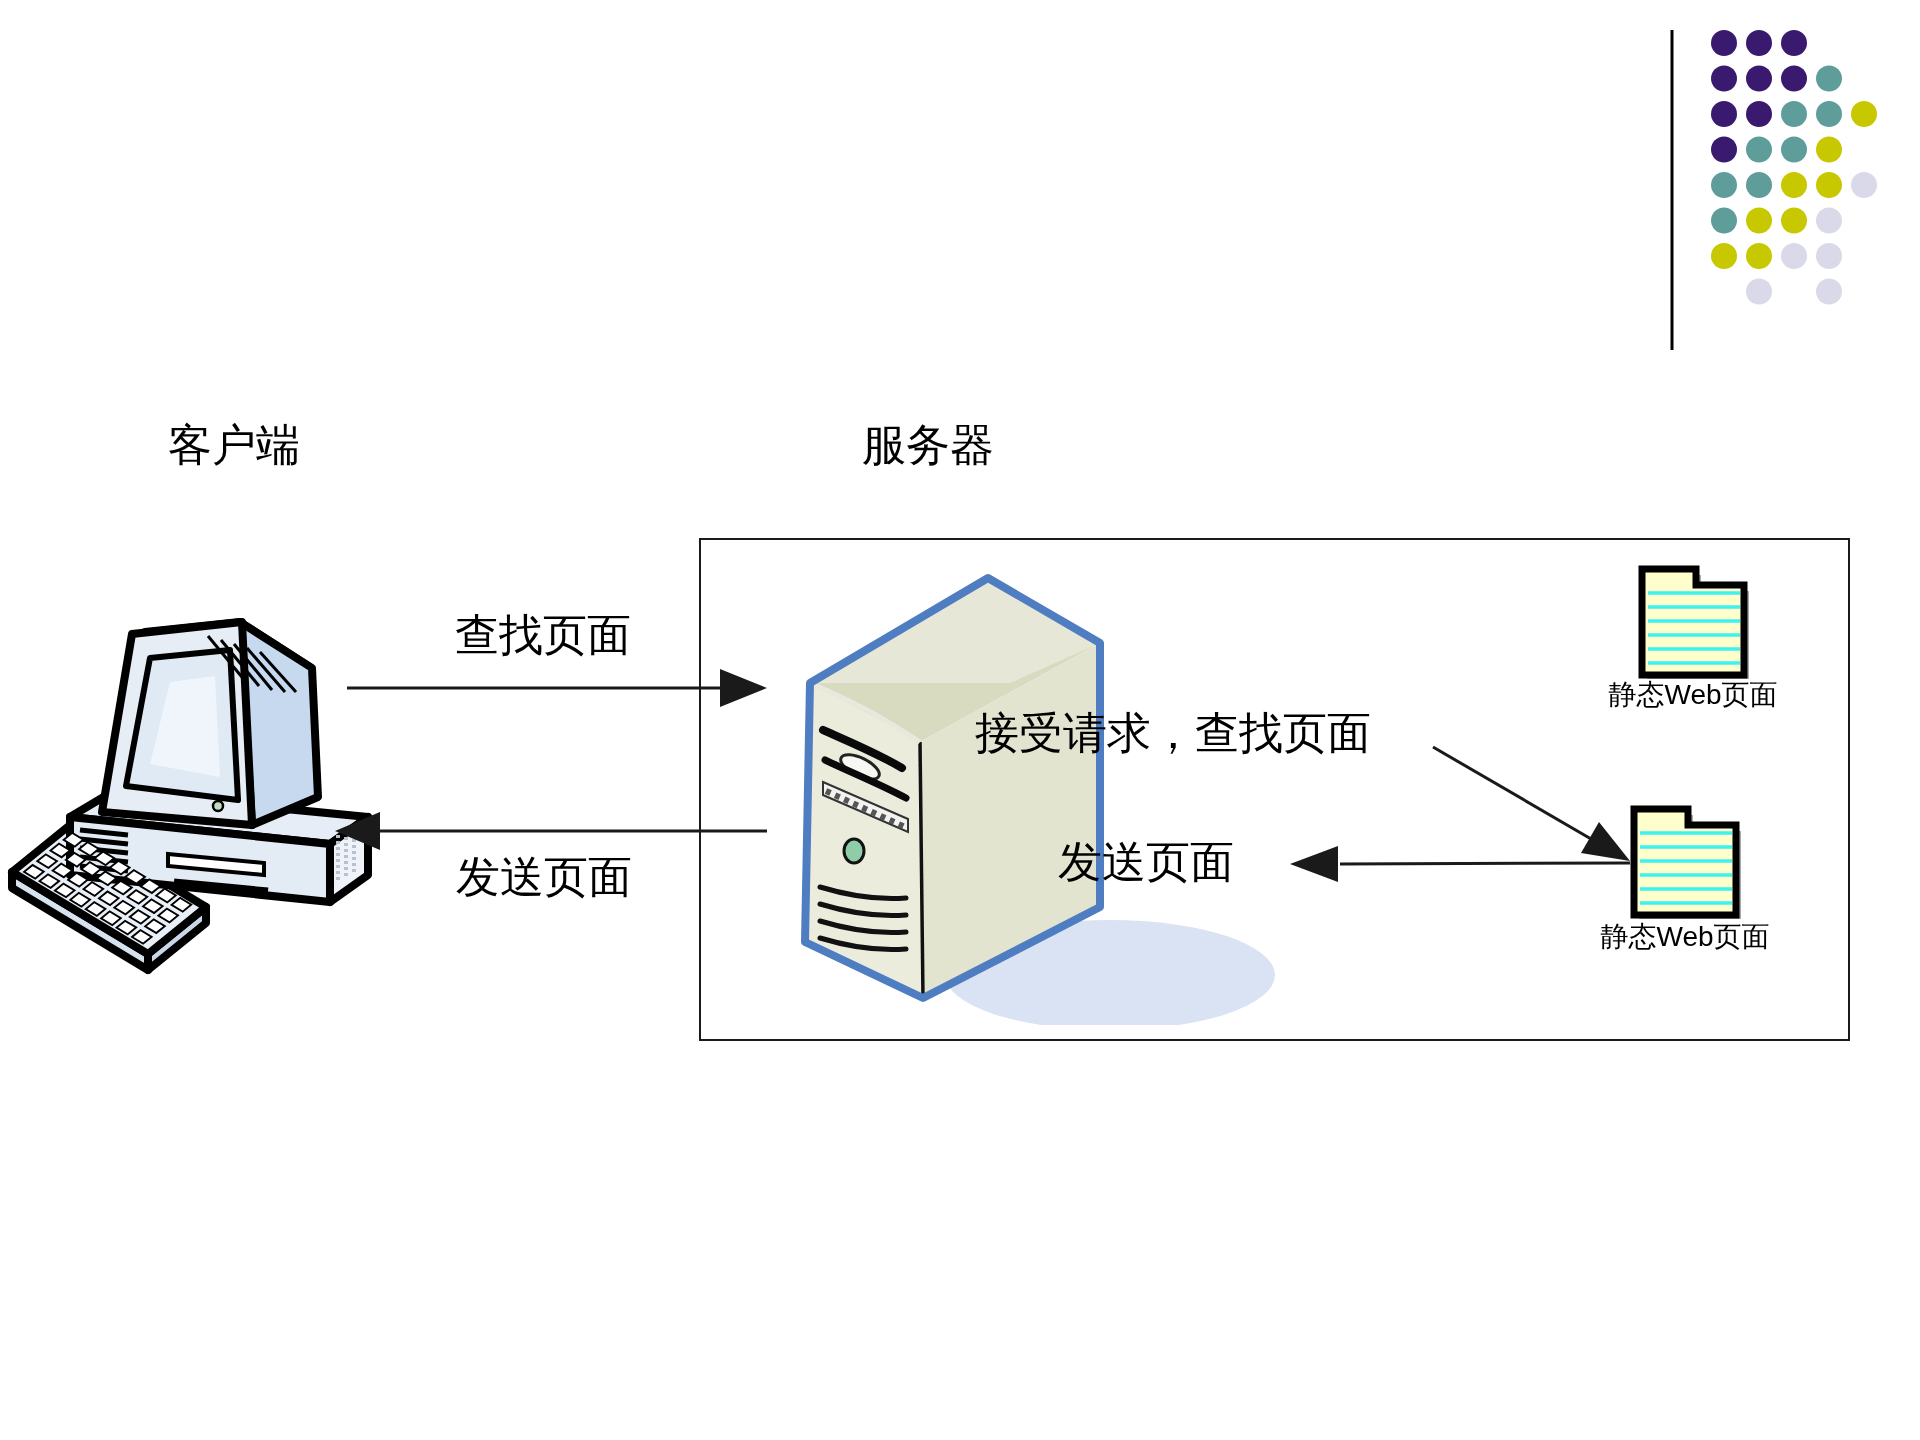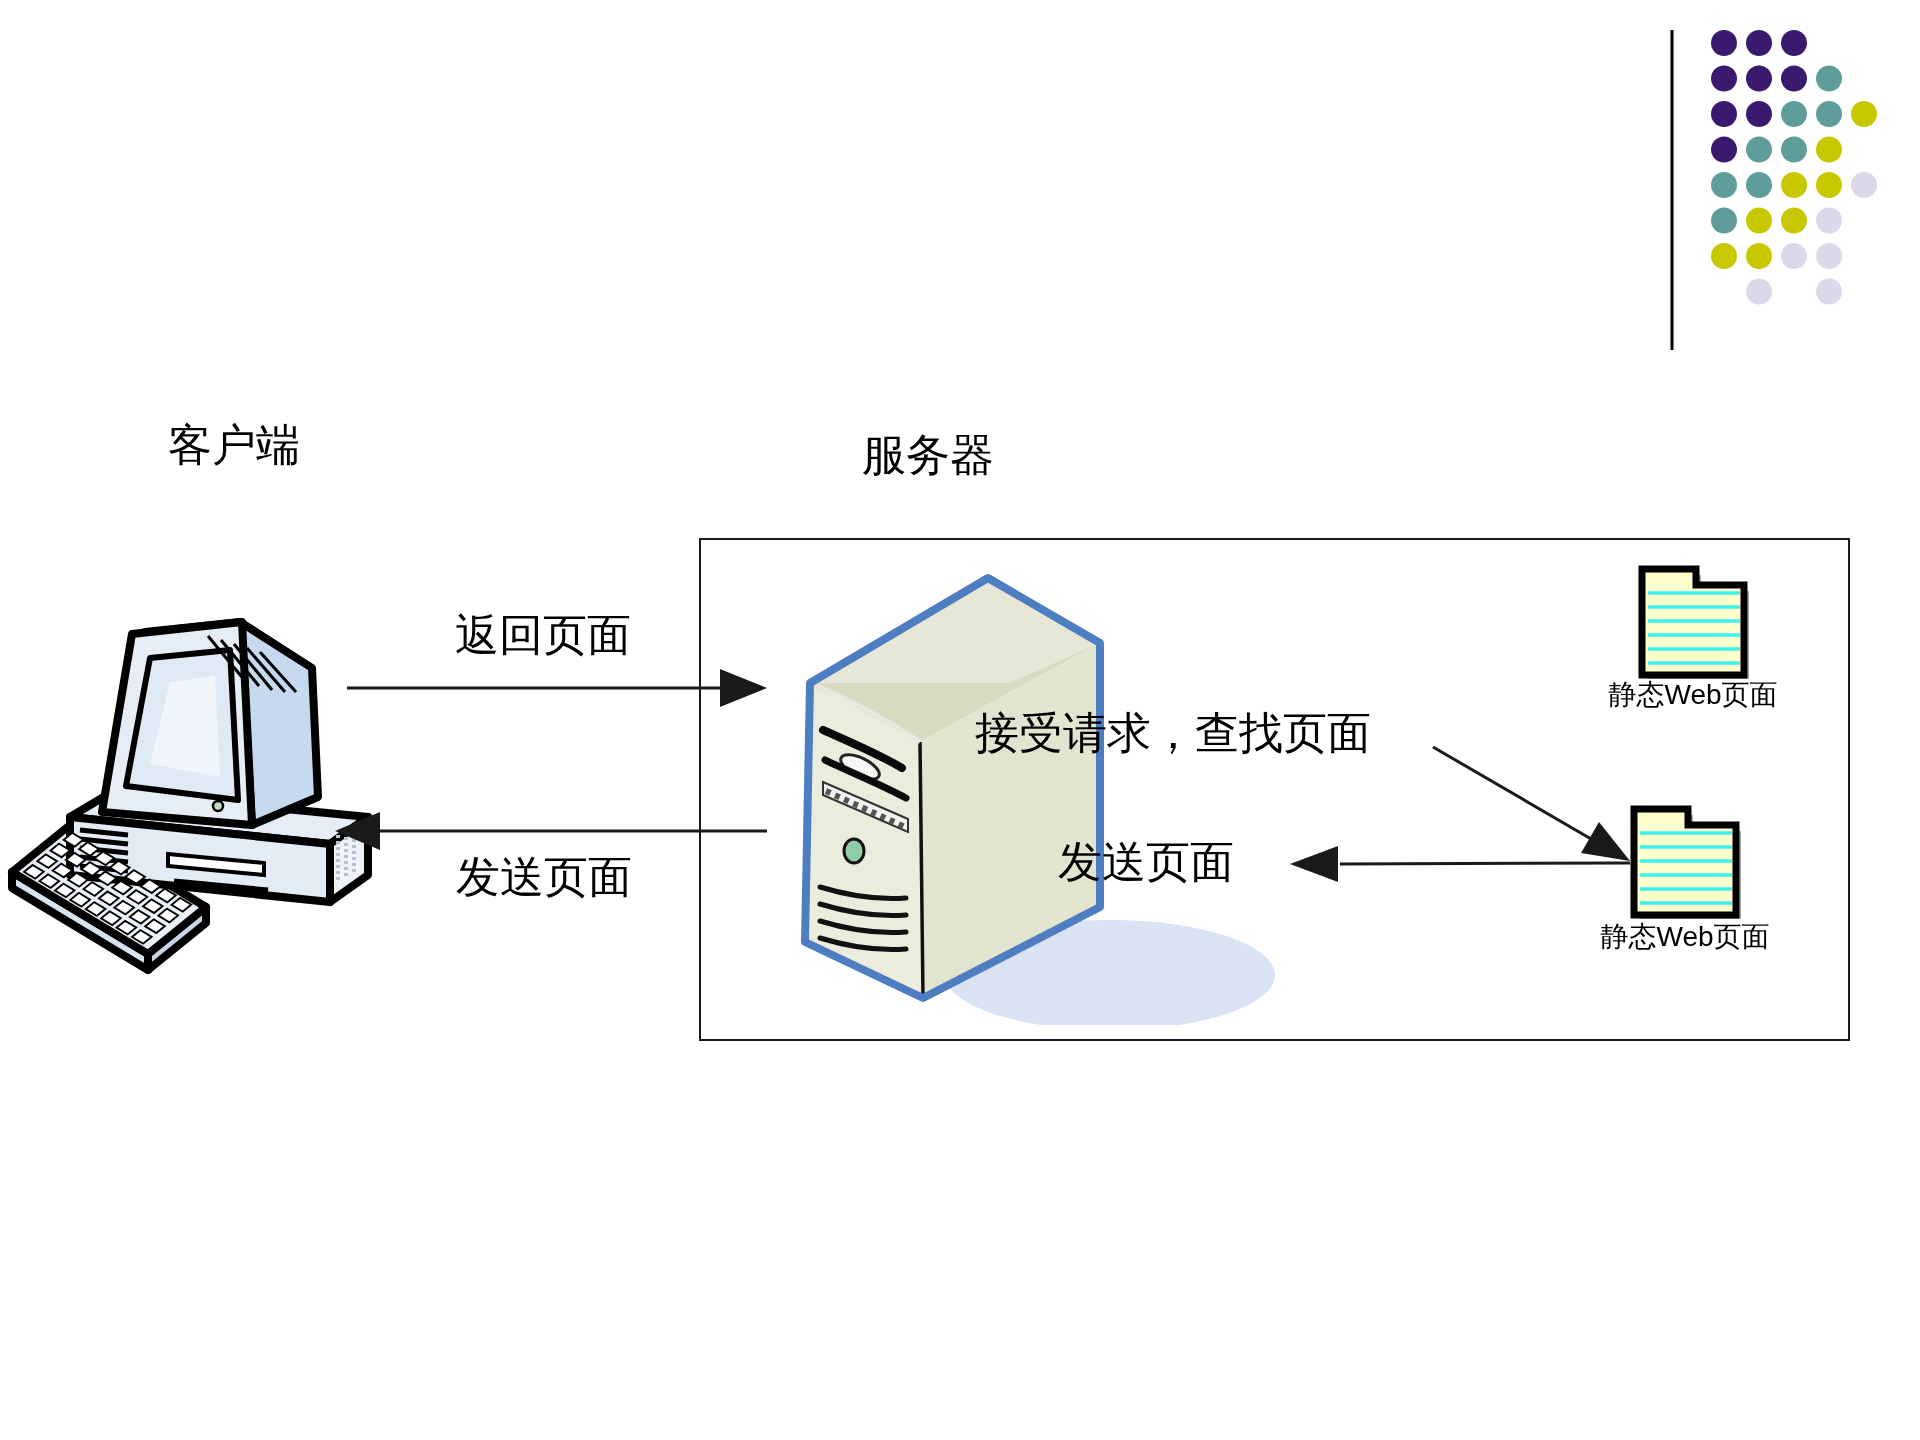--- a/index.html
+++ b/index.html
@@ -14,21 +14,21 @@
     --arrow:#1a1a1a;
     --text:#000000;
   }
   html,body{margin:0;padding:0;}
   body{width:1920px;height:1440px;background:#ffffff;overflow:hidden;
        font-family:"Liberation Serif","DejaVu Serif",serif;}
   .canvas{position:absolute;left:0;top:0;width:1772px;height:1440px;}
   .label{position:absolute;color:var(--text);font-size:44px;line-height:1.1;
          white-space:nowrap;z-index:4;}
   .client-label{left:168px;top:422px;}
-  .server-label{left:862px;top:422px;margin-top:10px;}
+  .server-label{left:862px;top:422px;}
   .send-request-label{left:455px;top:612px;}
   .return-page-label{left:456px;top:854px;}
   .receive-find-label{left:975px;top:710px;}
   .send-page-label{left:1058px;top:839px;}
   .slide-title{left:750px;top:1268px;font-size:47px;}
   .file-label{position:absolute;width:250px;text-align:center;color:var(--text);
               font-family:"Liberation Sans","DejaVu Sans",sans-serif;
               font-size:28px;z-index:4;white-space:nowrap;}
   .file-label-top{left:1568px;top:676px;}
   .file-label-bottom{left:1560px;top:918px;}
@@ -238,21 +238,21 @@
       <line x1="1340" y1="864" x2="1630" y2="863"></line>
     </g>
     <g style="fill:var(--arrow)">
       <polygon points="720,669 767,688 720,707"></polygon>
       <polygon points="380,812 335,831 380,850"></polygon>
       <polygon points="1581,853 1599,822 1630,861"></polygon>
       <polygon points="1338,846 1290,864 1338,882"></polygon>
     </g>
   </svg>
 
-  <div class="label send-request-label">返回页面</div>
+  <div class="label send-request-label">查找页面</div>
   <div class="label return-page-label">发送页面</div>
   <div class="label receive-find-label">接受请求，查找页面</div>
   <div class="label send-page-label">发送页面</div>
 
   <div class="file-label file-label-top">静态Web页面</div>
   <div class="file-label file-label-bottom">静态Web页面</div>
 
 
 </div>
 

